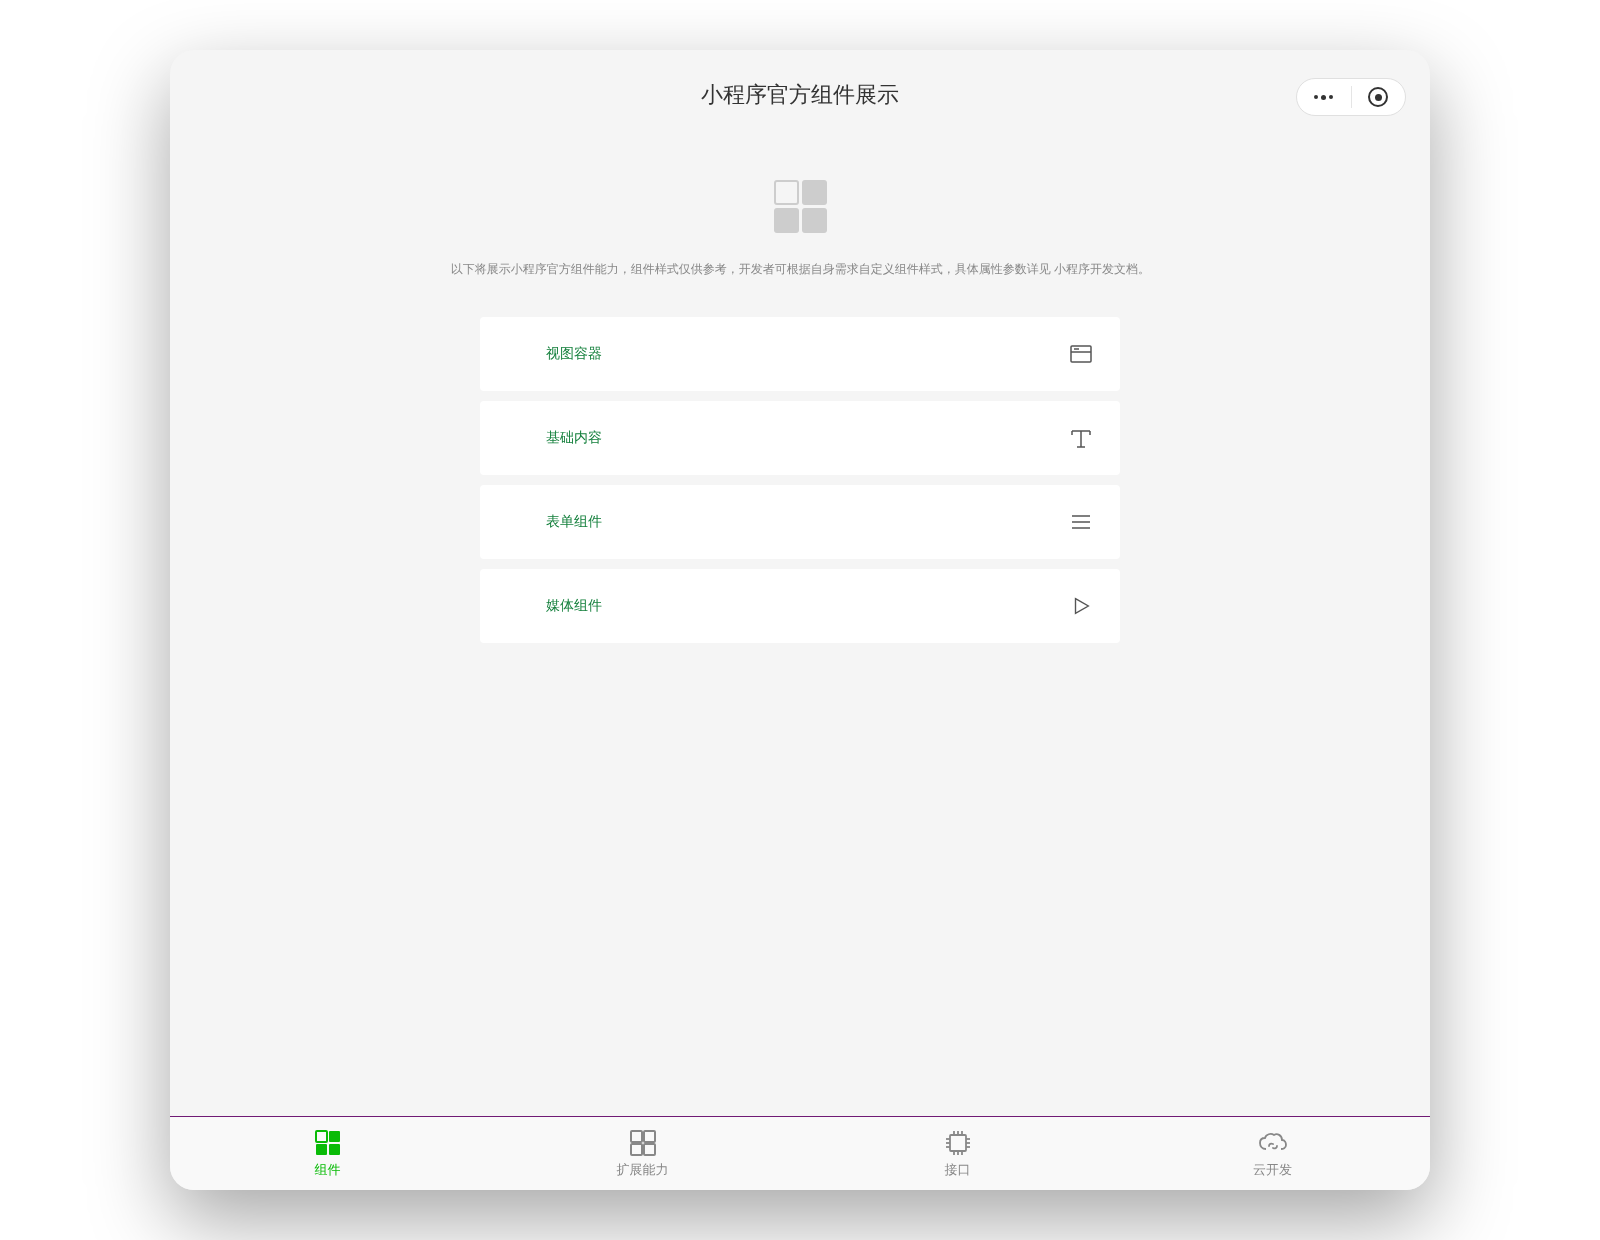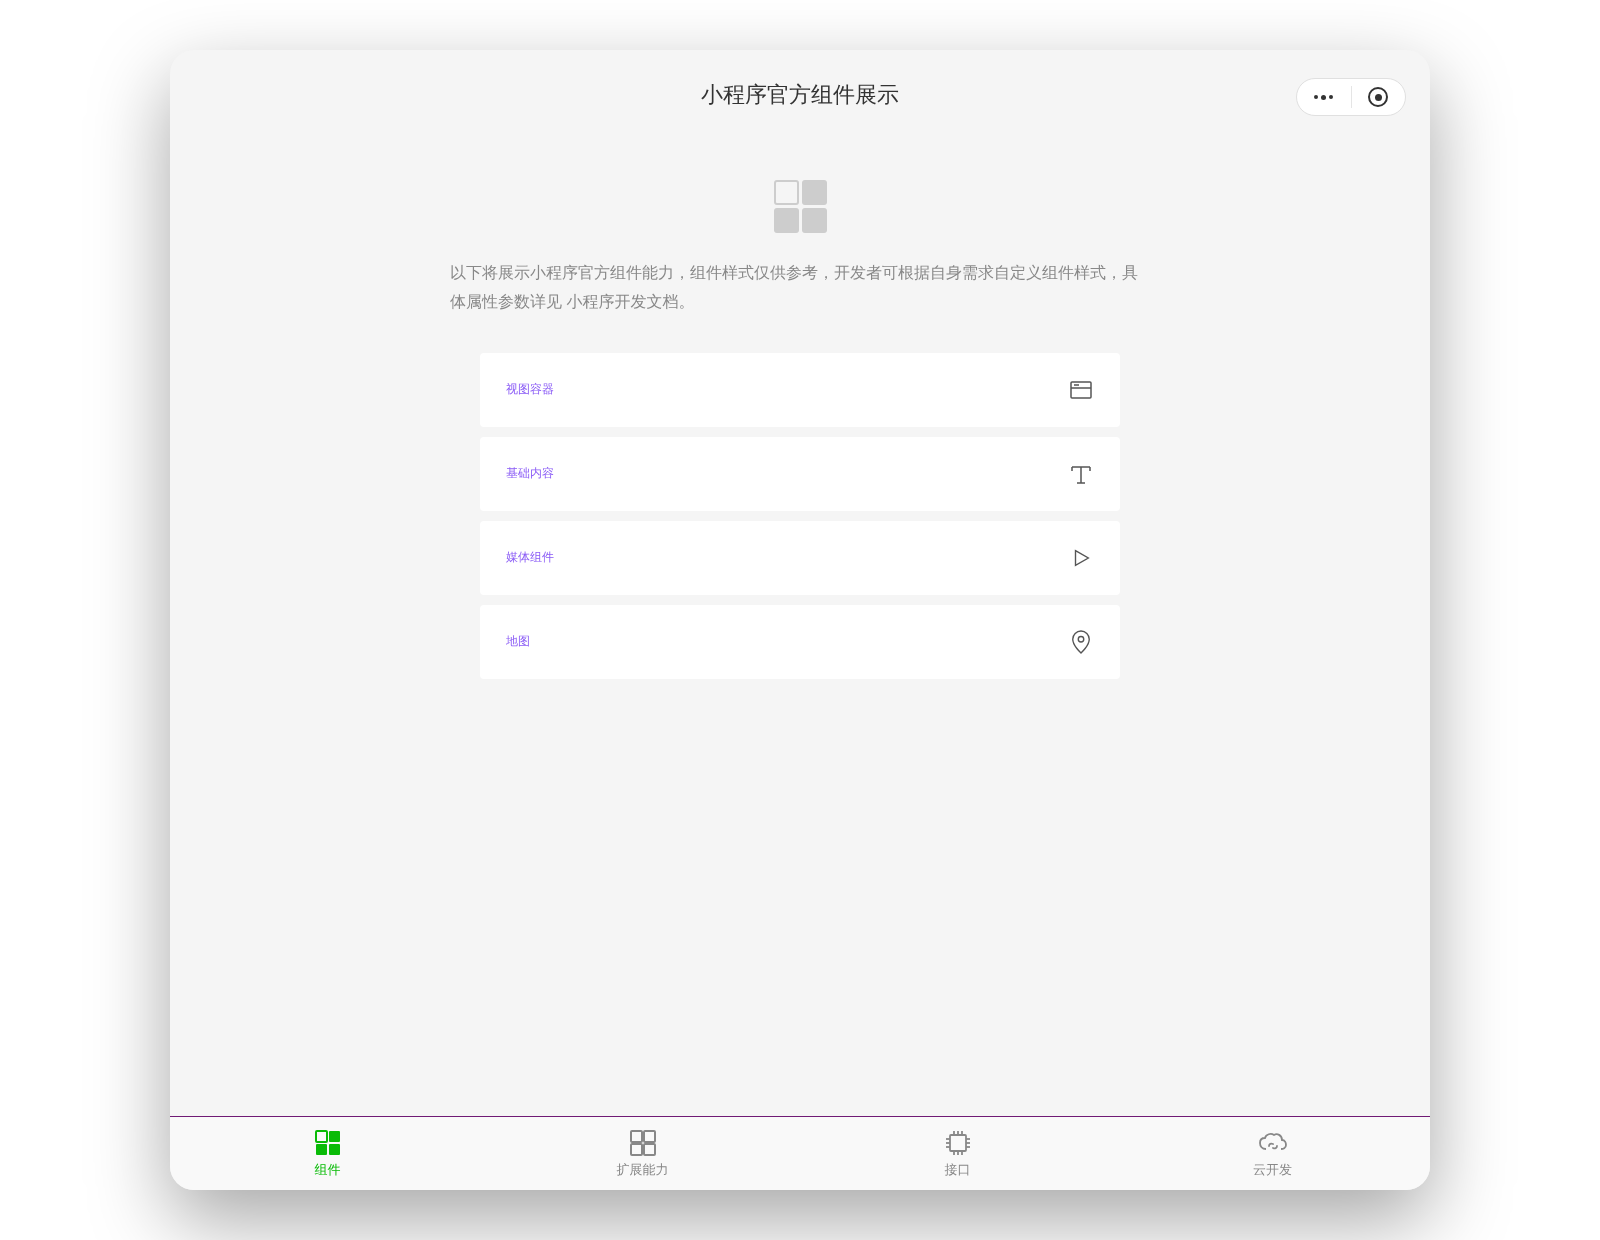--- a/index.html
+++ b/index.html
@@ -114,23 +114,23 @@
     }
     .logo-cell {
       background: #cdcdcd;
       border-radius: 3px;
     }
     .logo-cell.outline {
       background: transparent;
       border: 2.5px solid #cdcdcd;
     }
     .desc {
-      text-align: left;
+      text-align: right;
       color: #888;
-      font-size: 16px;
+      font-size: 12px;
       line-height: 1.8;
       padding: 0 280px 36px;
     }
     .desc-link {
       color: #888;
     }
     .list {
       width: 640px;
       margin: 0 auto;
     }
@@ -139,22 +139,23 @@
       height: 74px;
       margin-bottom: 10px;
       border-radius: 4px;
       padding: 0 26px;
       display: flex;
       align-items: center;
       justify-content: space-between;
       cursor: pointer;
     }
     .list-label {
-      font-size: 12px;
-      color: #8b5cf6;
+      font-size: 14px;
+      color: #15803d;
+      margin-left: 40px;
     }
     .list-icon {
       width: 26px;
       height: 26px;
       display: flex;
       align-items: center;
       justify-content: center;
     }
     .tabbar {
       height: 74px;
@@ -250,33 +251,34 @@
           <svg width="24" height="24" viewBox="0 0 24 24" fill="none" stroke="#555" stroke-width="1.5">
               <line x1="3" y1="5" x2="21" y2="5"></line>
               <line x1="3" y1="5" x2="3" y2="9"></line>
               <line x1="21" y1="5" x2="21" y2="9"></line>
               <line x1="12" y1="5" x2="12" y2="21"></line>
               <line x1="8" y1="21" x2="16" y2="21"></line>
             </svg>
         </span>
       </div>
       <div class="list-item">
+        <span class="list-label">表单组件</span>
+        <span class="list-icon">
+          <svg width="24" height="24" viewBox="0 0 24 24" fill="none" stroke="#555" stroke-width="1.5">
+              <line x1="3" y1="6" x2="21" y2="6"></line>
+              <line x1="3" y1="12" x2="21" y2="12"></line>
+              <line x1="3" y1="18" x2="21" y2="18"></line>
+            </svg>
+        </span>
+      </div>
+      <div class="list-item">
         <span class="list-label">媒体组件</span>
         <span class="list-icon">
           <svg width="22" height="22" viewBox="0 0 24 24" fill="none" stroke="#555" stroke-width="1.5">
               <polygon points="6,4 20,12 6,20"></polygon>
-            </svg>
-        </span>
-      </div>
-      <div class="list-item">
-        <span class="list-label">地图</span>
-        <span class="list-icon">
-          <svg width="22" height="26" viewBox="0 0 24 28" fill="none" stroke="#555" stroke-width="1.5">
-              <path d="M12 2 C7 2 3 6 3 11 C3 18 12 26 12 26 C12 26 21 18 21 11 C21 6 17 2 12 2 Z"></path>
-              <circle cx="12" cy="11" r="3"></circle>
             </svg>
         </span>
       </div>
     </div>
   </div>
 
   <div class="tabbar">
     <div class="tab active">
       <div class="tab-icon">
         <svg width="28" height="28" viewBox="0 0 28 28" fill="none">

